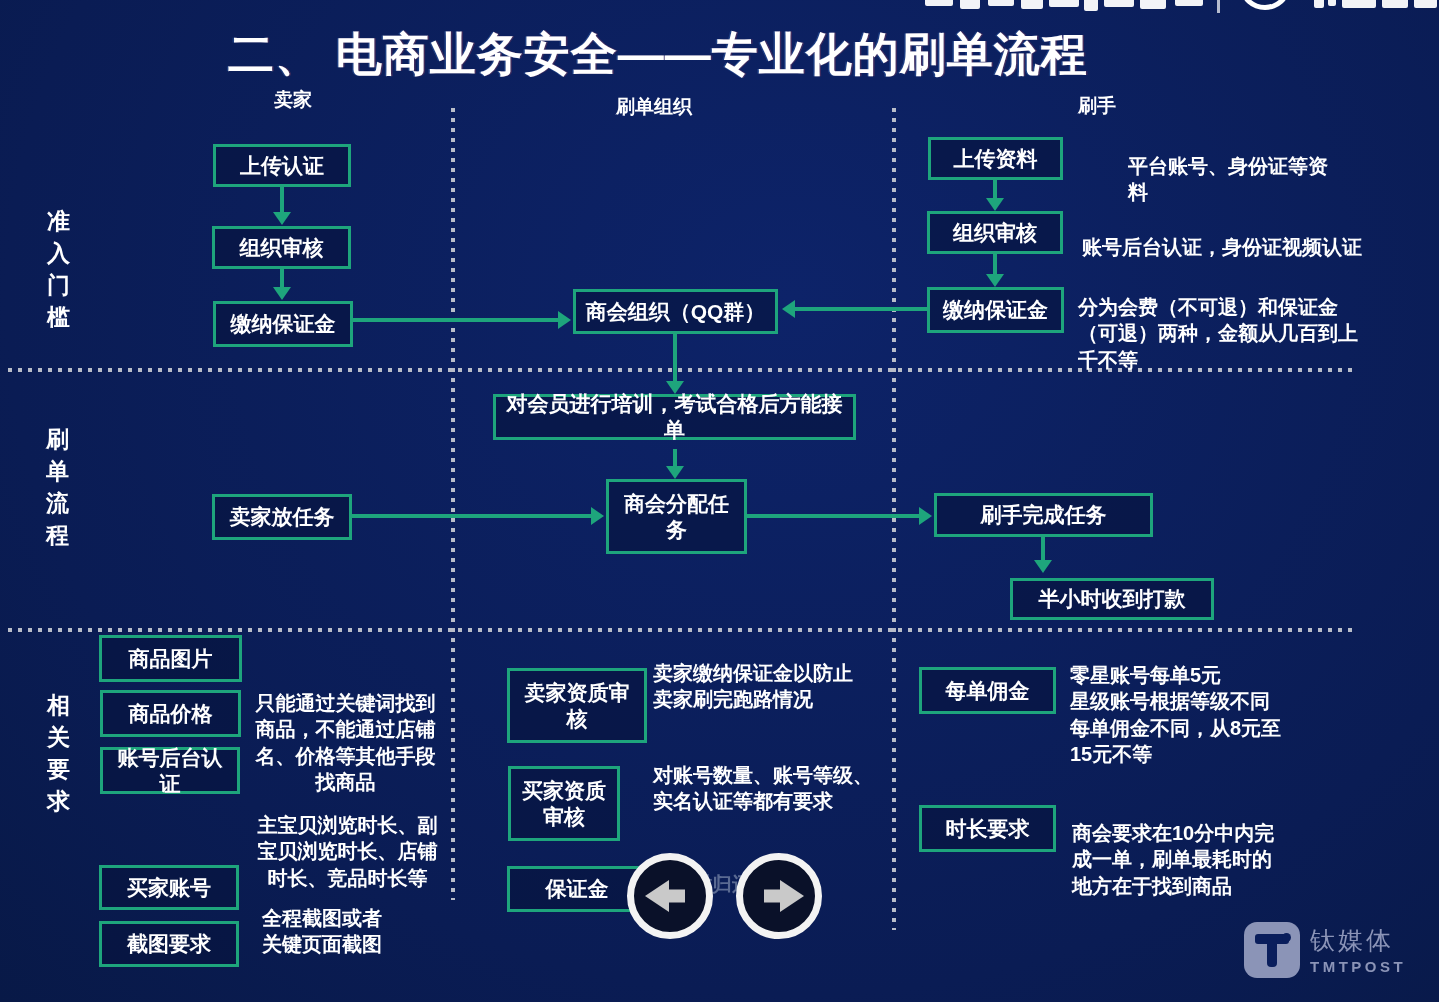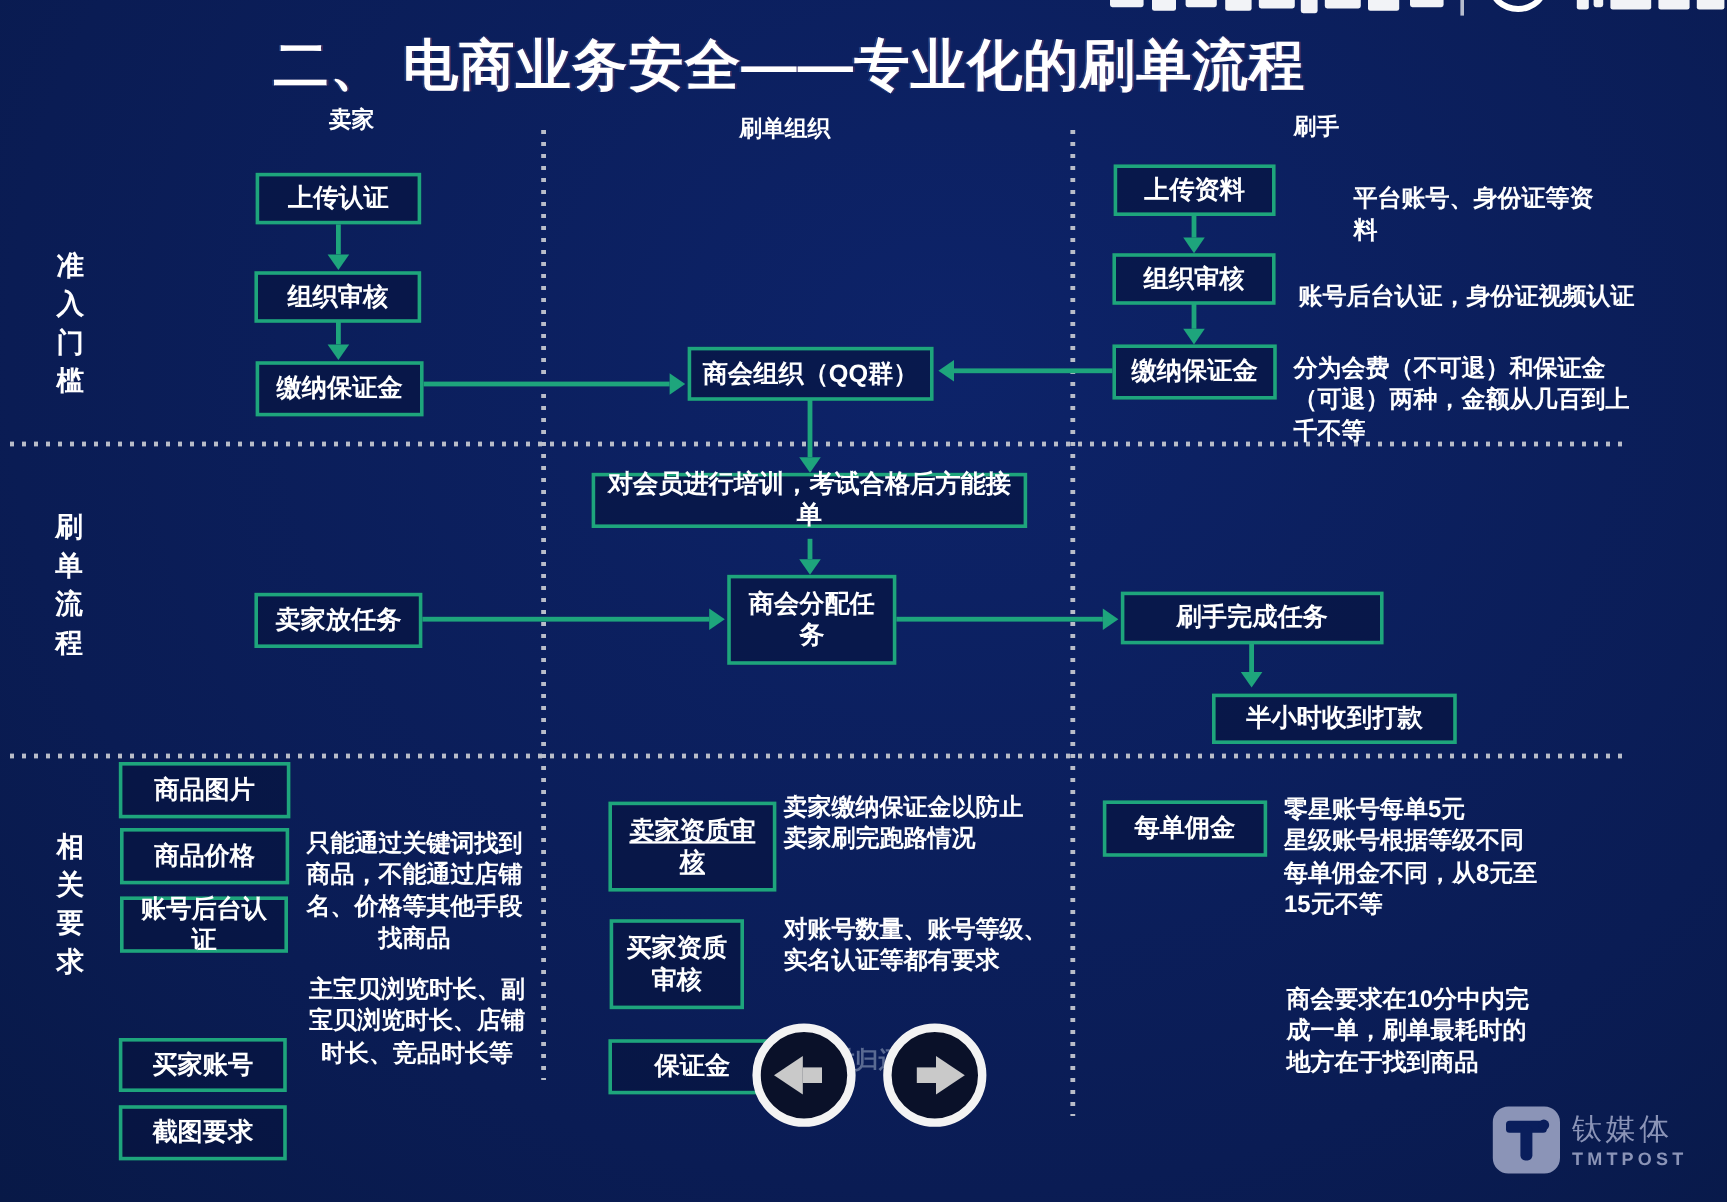--- a/index.html
+++ b/index.html
@@ -113,39 +113,42 @@
   <div class="node" style="left:927px;top:287px;width:137px;height:46px;">缴纳保证金</div>
   <div class="node" style="left:934px;top:493px;width:219px;height:44px;">刷手完成任务</div>
   <div class="node" style="left:1010px;top:578px;width:204px;height:42px;">半小时收到打款</div>
 
   <div class="node" style="left:99px;top:635px;width:143px;height:47px;">商品图片</div>
   <div class="node" style="left:100px;top:690px;width:141px;height:47px;">商品价格</div>
   <div class="node" style="left:100px;top:747px;width:140px;height:47px;">账号后台认证</div>
   <div class="node" style="left:99px;top:865px;width:140px;height:45px;">买家账号</div>
   <div class="node" style="left:99px;top:921px;width:140px;height:46px;">截图要求</div>
 
-  <div class="node" style="left:507px;top:668px;width:140px;height:75px;text-decoration:underline;">卖家资质审核</div>
+  <div class="node" style="left:507px;top:668px;width:140px;height:75px;">卖家资质审核</div>
   <div class="node" style="left:508px;top:766px;width:112px;height:75px;">买家资质审核</div>
   <div class="node" style="left:507px;top:866px;width:140px;height:46px;">保证金</div>
 
   <div class="node" style="left:919px;top:667px;width:137px;height:47px;">每单佣金</div>
+  <div class="node" style="left:919px;top:805px;width:137px;height:47px;">时长要求</div>
 
   <div class="note" style="left:1088px;top:153px;width:225px;margin-left:40px;">平台账号、身份证等资
 料</div>
   <div class="note" style="left:1082px;top:234px;width:310px;">账号后台认证，身份证视频认证</div>
   <div class="note" style="left:1078px;top:294px;width:300px;">分为会费（不可退）和保证金
 （可退）两种，金额从几百到上
 千不等</div>
   <div class="note center" style="left:248px;top:690px;width:195px;">只能通过关键词找到
 商品，不能通过店铺
 名、价格等其他手段
 找商品</div>
   <div class="note center" style="left:250px;top:812px;width:195px;">主宝贝浏览时长、副
 宝贝浏览时长、店铺
 时长、竞品时长等</div>
+  <div class="note" style="left:262px;top:905px;width:180px;">全程截图或者
+关键页面截图</div>
   <div class="note" style="left:653px;top:660px;width:235px;">卖家缴纳保证金以防止
 卖家刷完跑路情况</div>
   <div class="note" style="left:653px;top:762px;width:245px;">对账号数量、账号等级、
 实名认证等都有要求</div>
   <div class="note muted" style="left:652px;top:871px;width:240px;">退会时归还保证金</div>
   <div class="note" style="left:1070px;top:662px;width:240px;">零星账号每单5元
 星级账号根据等级不同
 每单佣金不同，从8元至
 15元不等</div>
   <div class="note" style="left:1072px;top:820px;width:240px;">商会要求在10分中内完

